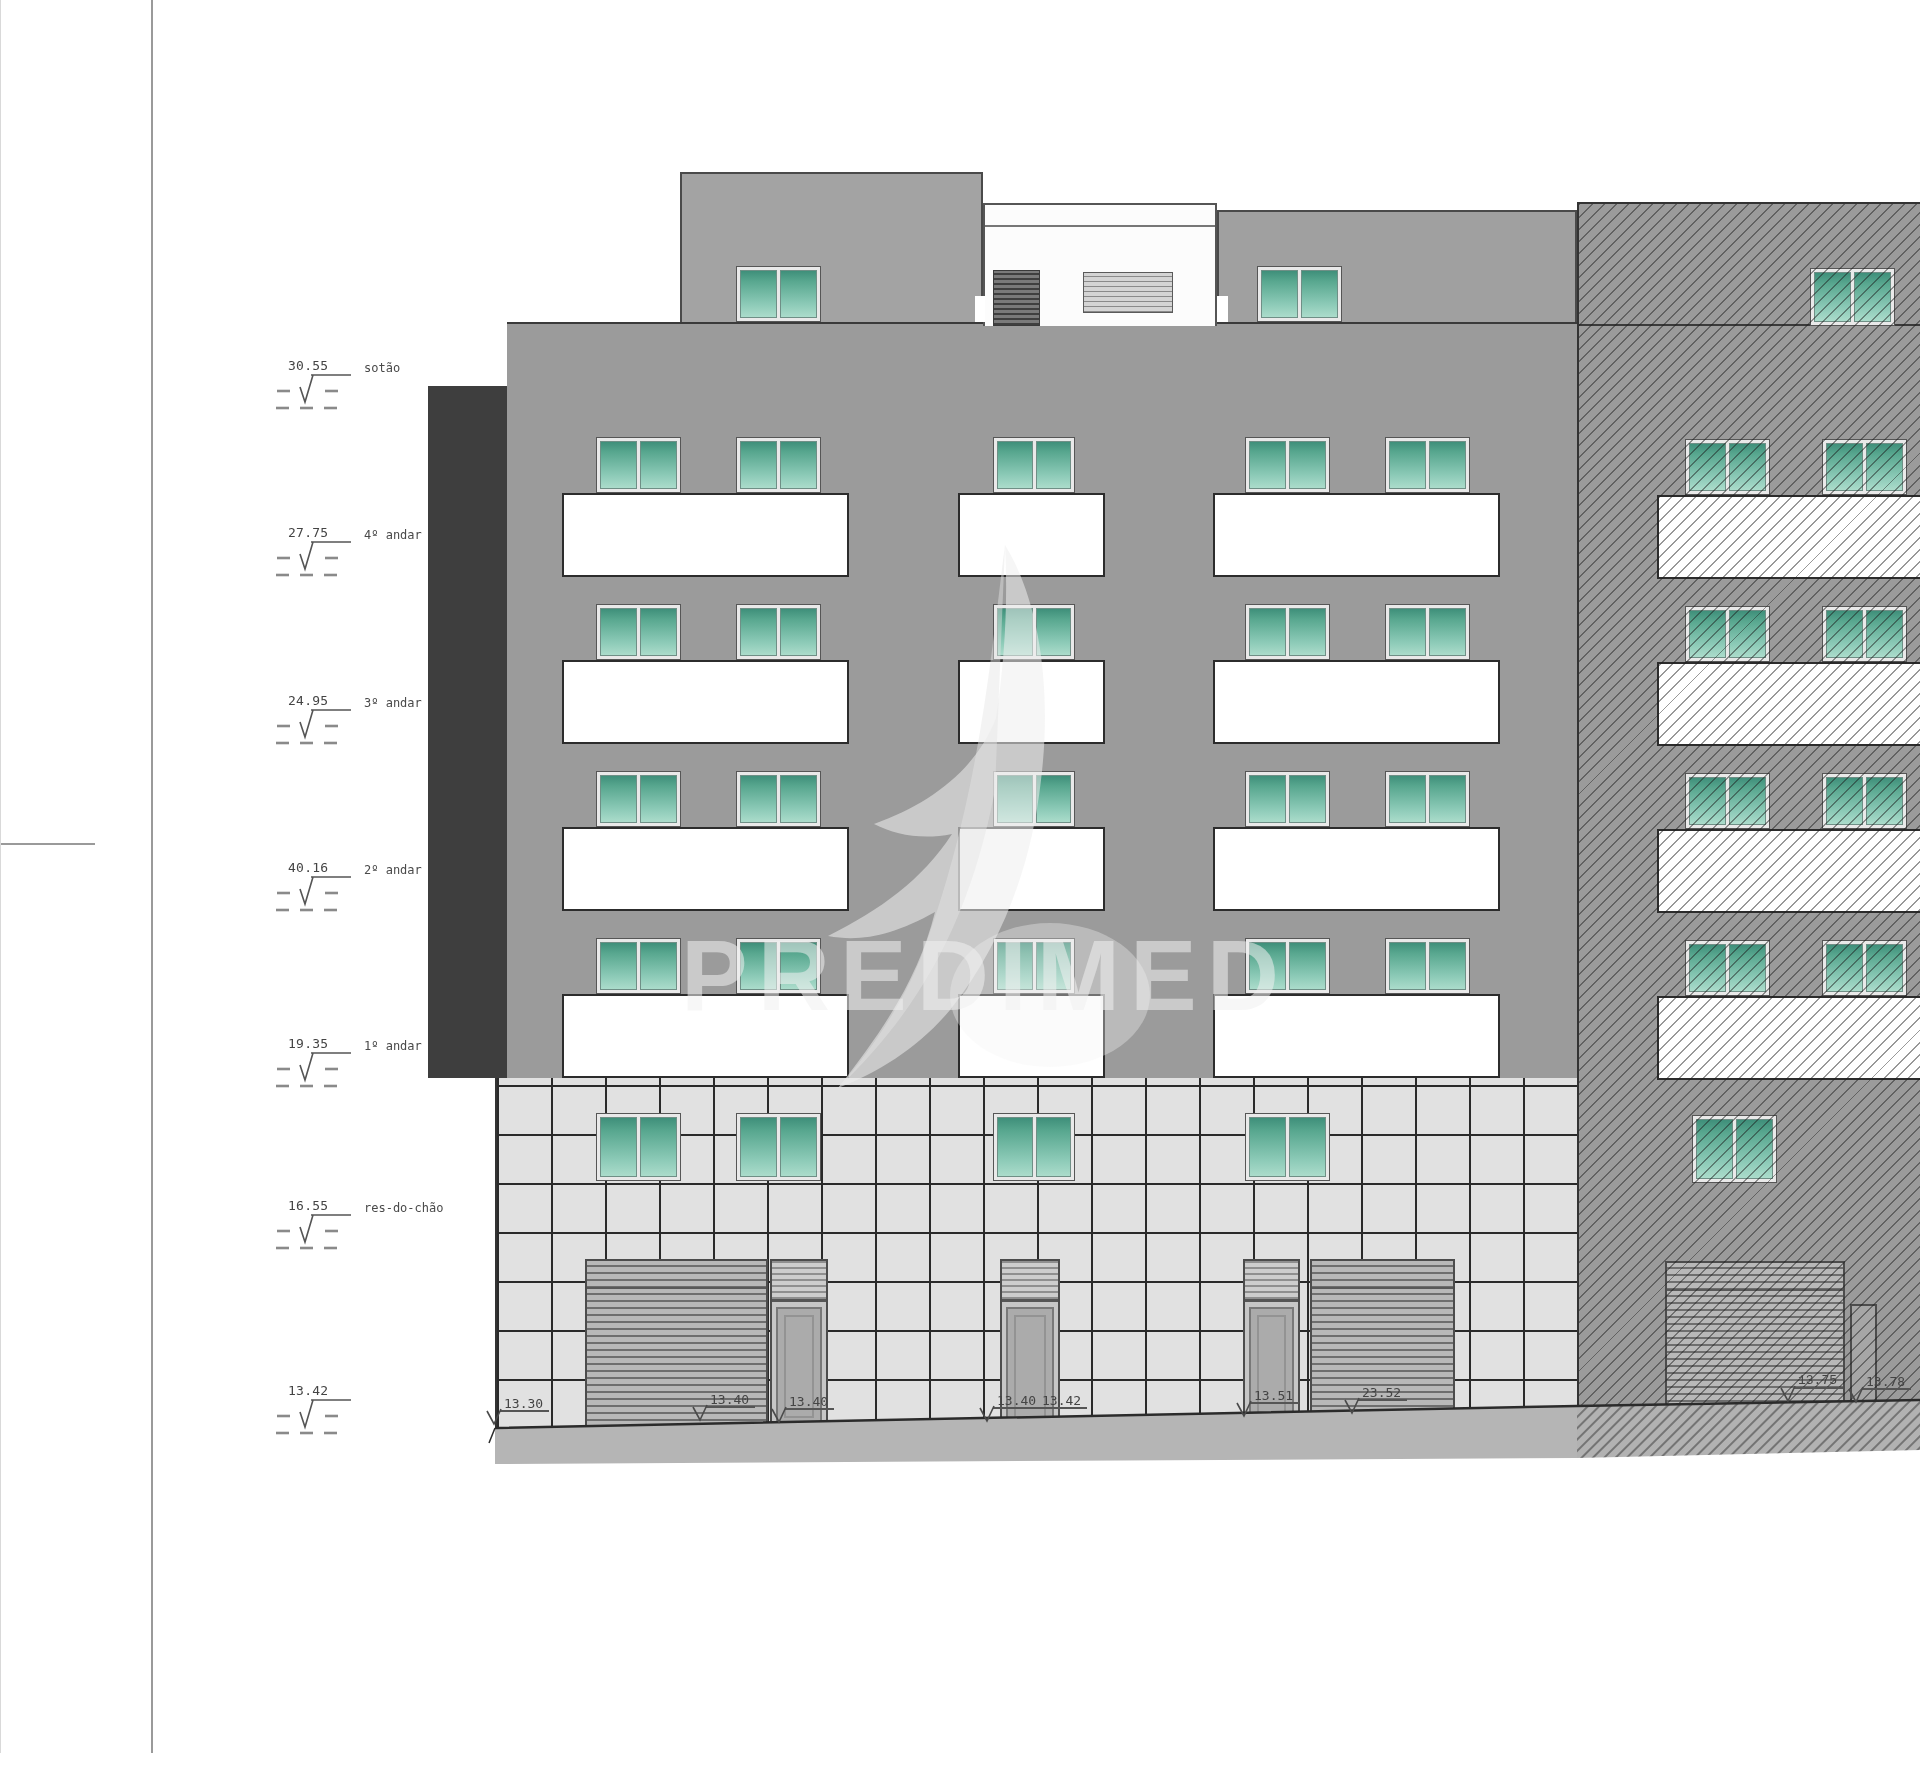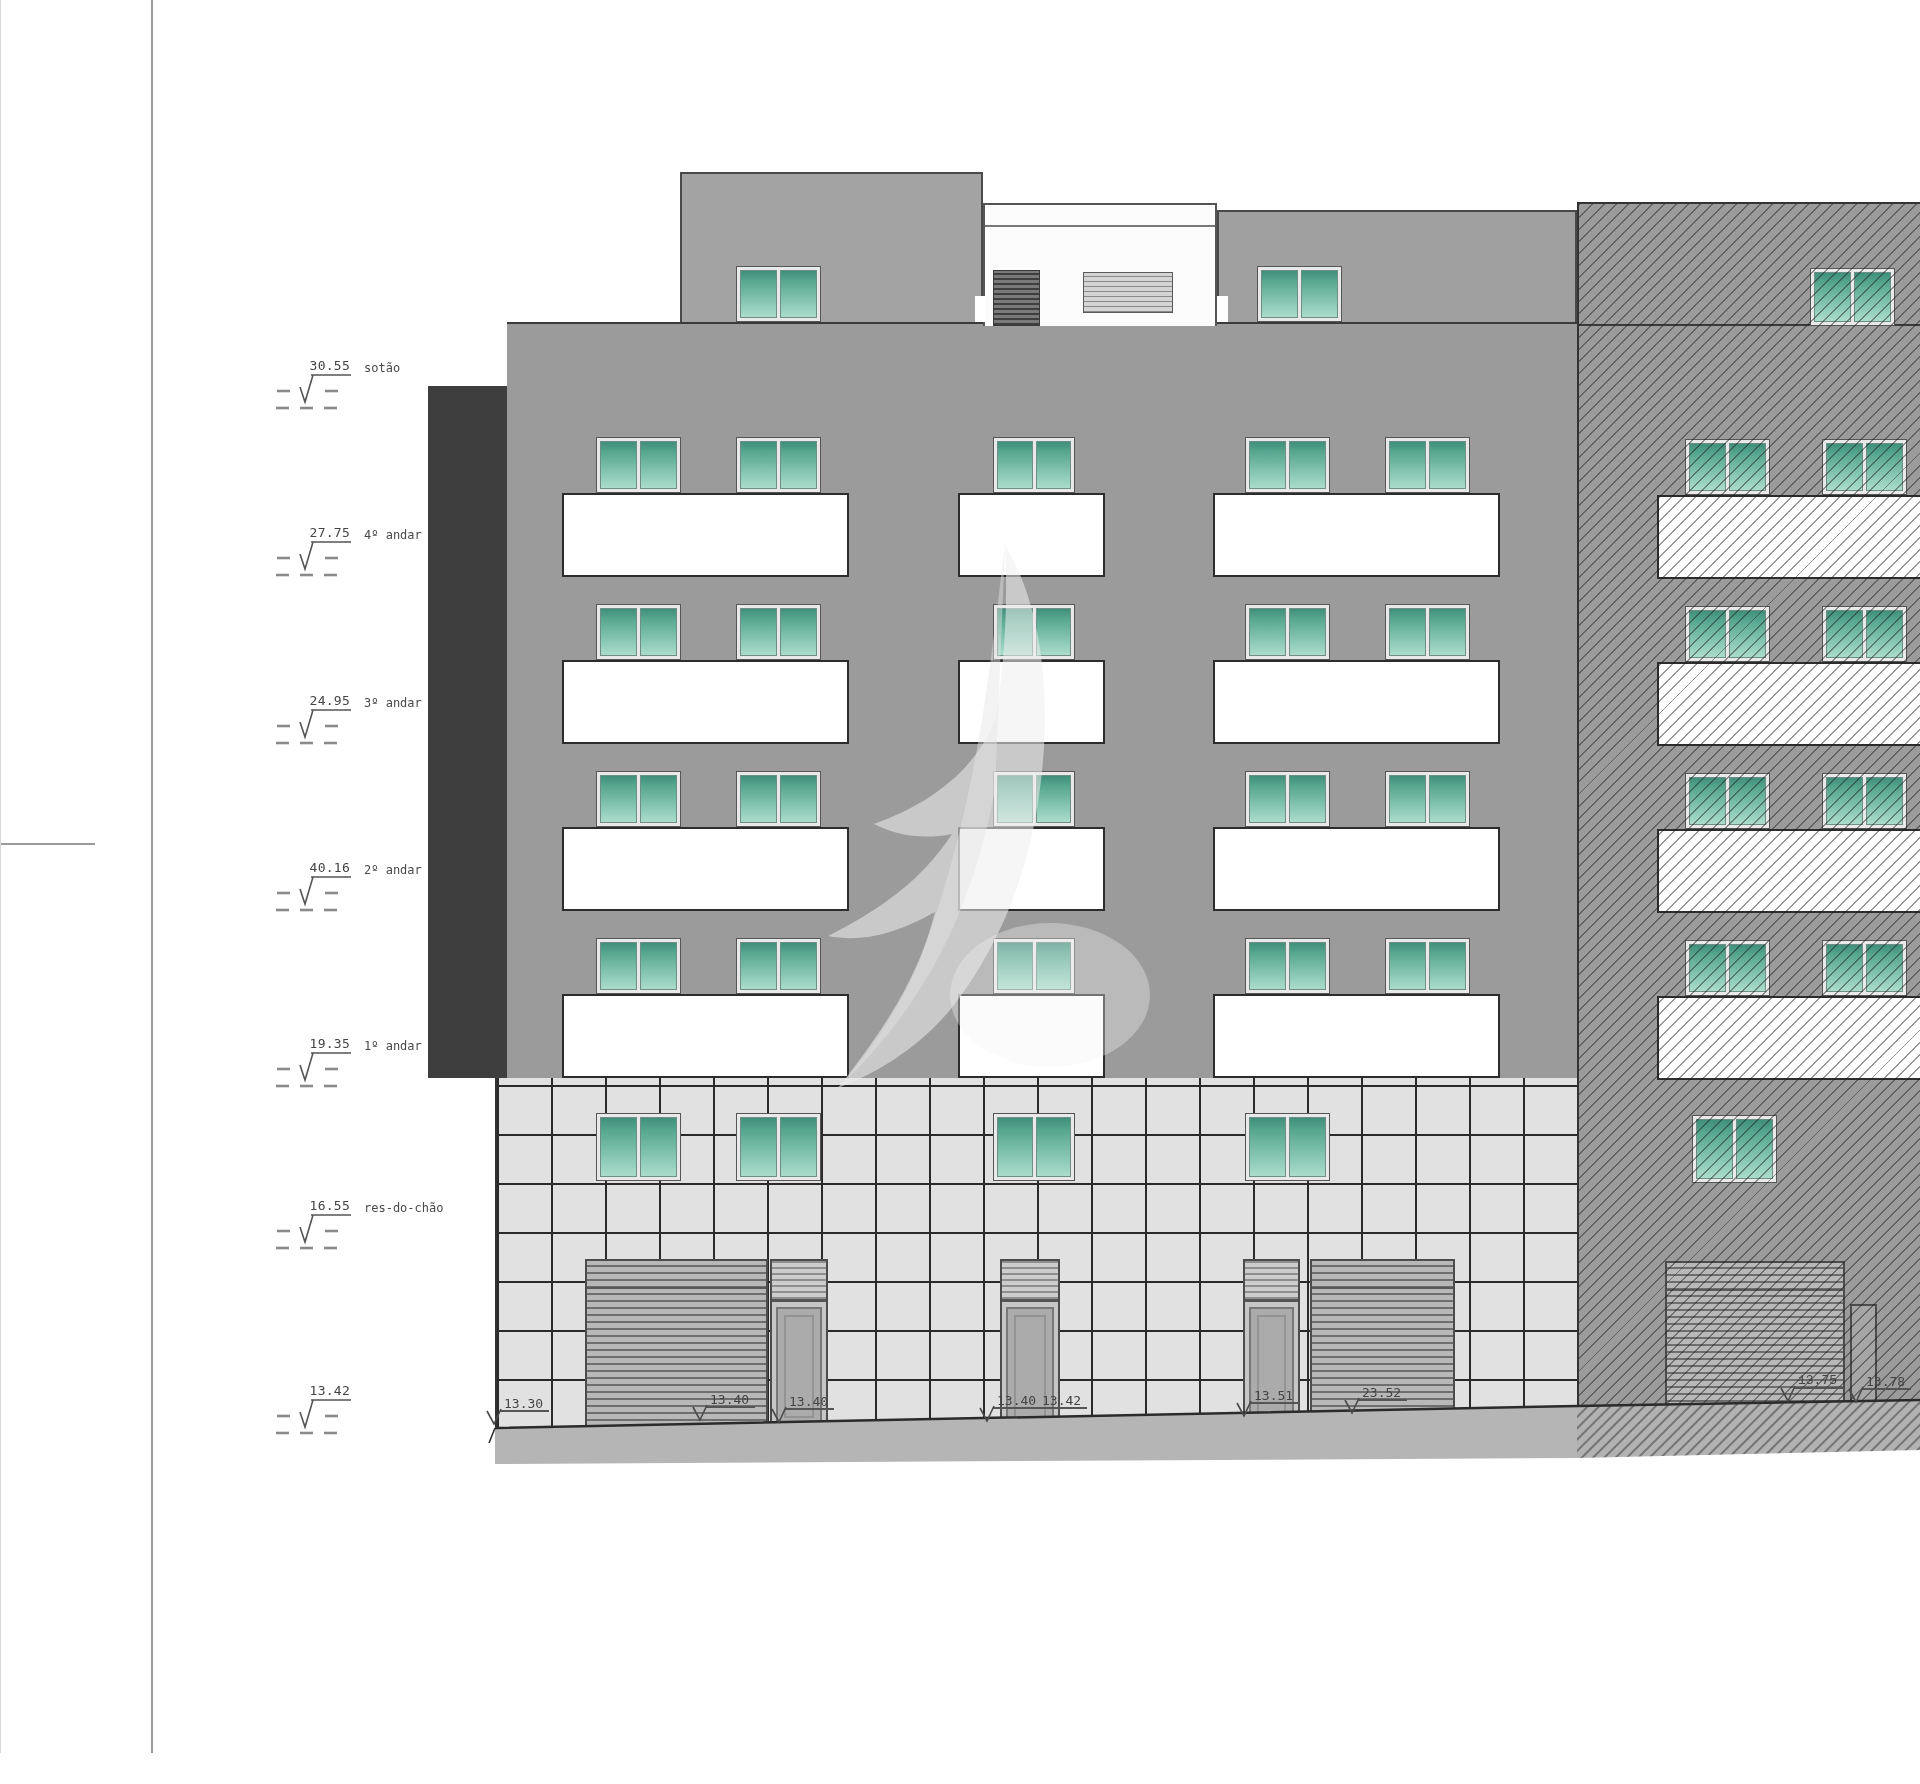--- a/index.html
+++ b/index.html
@@ -5,21 +5,21 @@
   html,body{margin:0;padding:0;background:#fff;}
   #canvas{position:relative;width:1920px;height:1784px;background:#ffffff;overflow:hidden;
           font-family:"DejaVu Sans Mono","Liberation Mono",monospace;color:#3c3c3c;}
   .abs{position:absolute;}
   
   .vline{background:#9a9a9a;}
   .hline{background:#9a9a9a;}
   
   .lvl{position:absolute;left:270px;width:230px;height:62px;z-index:40;}
   .lvl svg{position:absolute;left:0;top:0;}
-  .lvl .num{position:absolute;left:18px;top:1px;width:62px;text-align:right;
+  .lvl .num{position:absolute;left:18px;top:1px;width:62px;
             font-size:13px;letter-spacing:.02em;color:#444;}
   .lvl .lab{position:absolute;left:94px;top:4px;font-size:12px;color:#4a4a4a;white-space:nowrap;}
   
   .block{position:absolute;box-sizing:border-box;}
   .facade{background:#9b9b9b;border-top:2px solid #3a3a3a;}
   .darkwall{background:#3e3e3e;}
   .penthouse{background:#a3a3a3;border:2px solid #4a4a4a;border-bottom:none;}
   .roofterrace{background:#fcfcfc;border:2px solid #555;border-bottom:none;}
   .raillinework{position:absolute;left:0;right:0;height:2px;background:#777;}
   .notch{background:#ffffff;z-index:6;}
@@ -147,20 +147,21 @@
     </div>
 
   <div id="watermark" class="abs" style="left:0;top:0;width:1920px;height:1784px;">
     <svg class="abs" style="left:800px;top:540px;" width="380" height="560" viewBox="0 0 380 560">
       <ellipse cx="250" cy="455" rx="100" ry="72" fill="rgba(244,244,244,0.35)"></ellipse>
       <path d="M205 5 C240 62 252 150 241 240 C232 322 204 402 150 470 C120 506 80 532 38 548
                C90 482 120 432 135 372 C92 396 60 402 28 396 C80 370 122 340 152 294
                C122 300 96 295 74 284 C130 264 176 230 196 178 C205 120 208 60 205 5 Z" fill="rgba(238,238,238,0.55)"></path>
       <path d="M205 5 C190 120 180 260 120 420 C100 468 70 512 38 548 C120 470 170 380 195 250 Z" fill="rgba(228,228,228,0.45)"></path>
     </svg>
+    <div id="wm-text">PREDIMED</div>
   </div>
 
   <svg id="groundsvg" width="1460" height="90" viewBox="0 0 1460 90">
     <defs>
       <pattern id="hp" width="8" height="8" patternUnits="userSpaceOnUse" patternTransform="rotate(45)">
         <rect width="8" height="8" fill="#b2b2b2"></rect>
         <line x1="1" y1="0" x2="1" y2="8" stroke="#4a4a4a" stroke-width="1.2"></line>
       </pattern>
     </defs>
     <polygon points="35,38 1117,16 1117,68 35,74" fill="#b5b5b5"></polygon>

